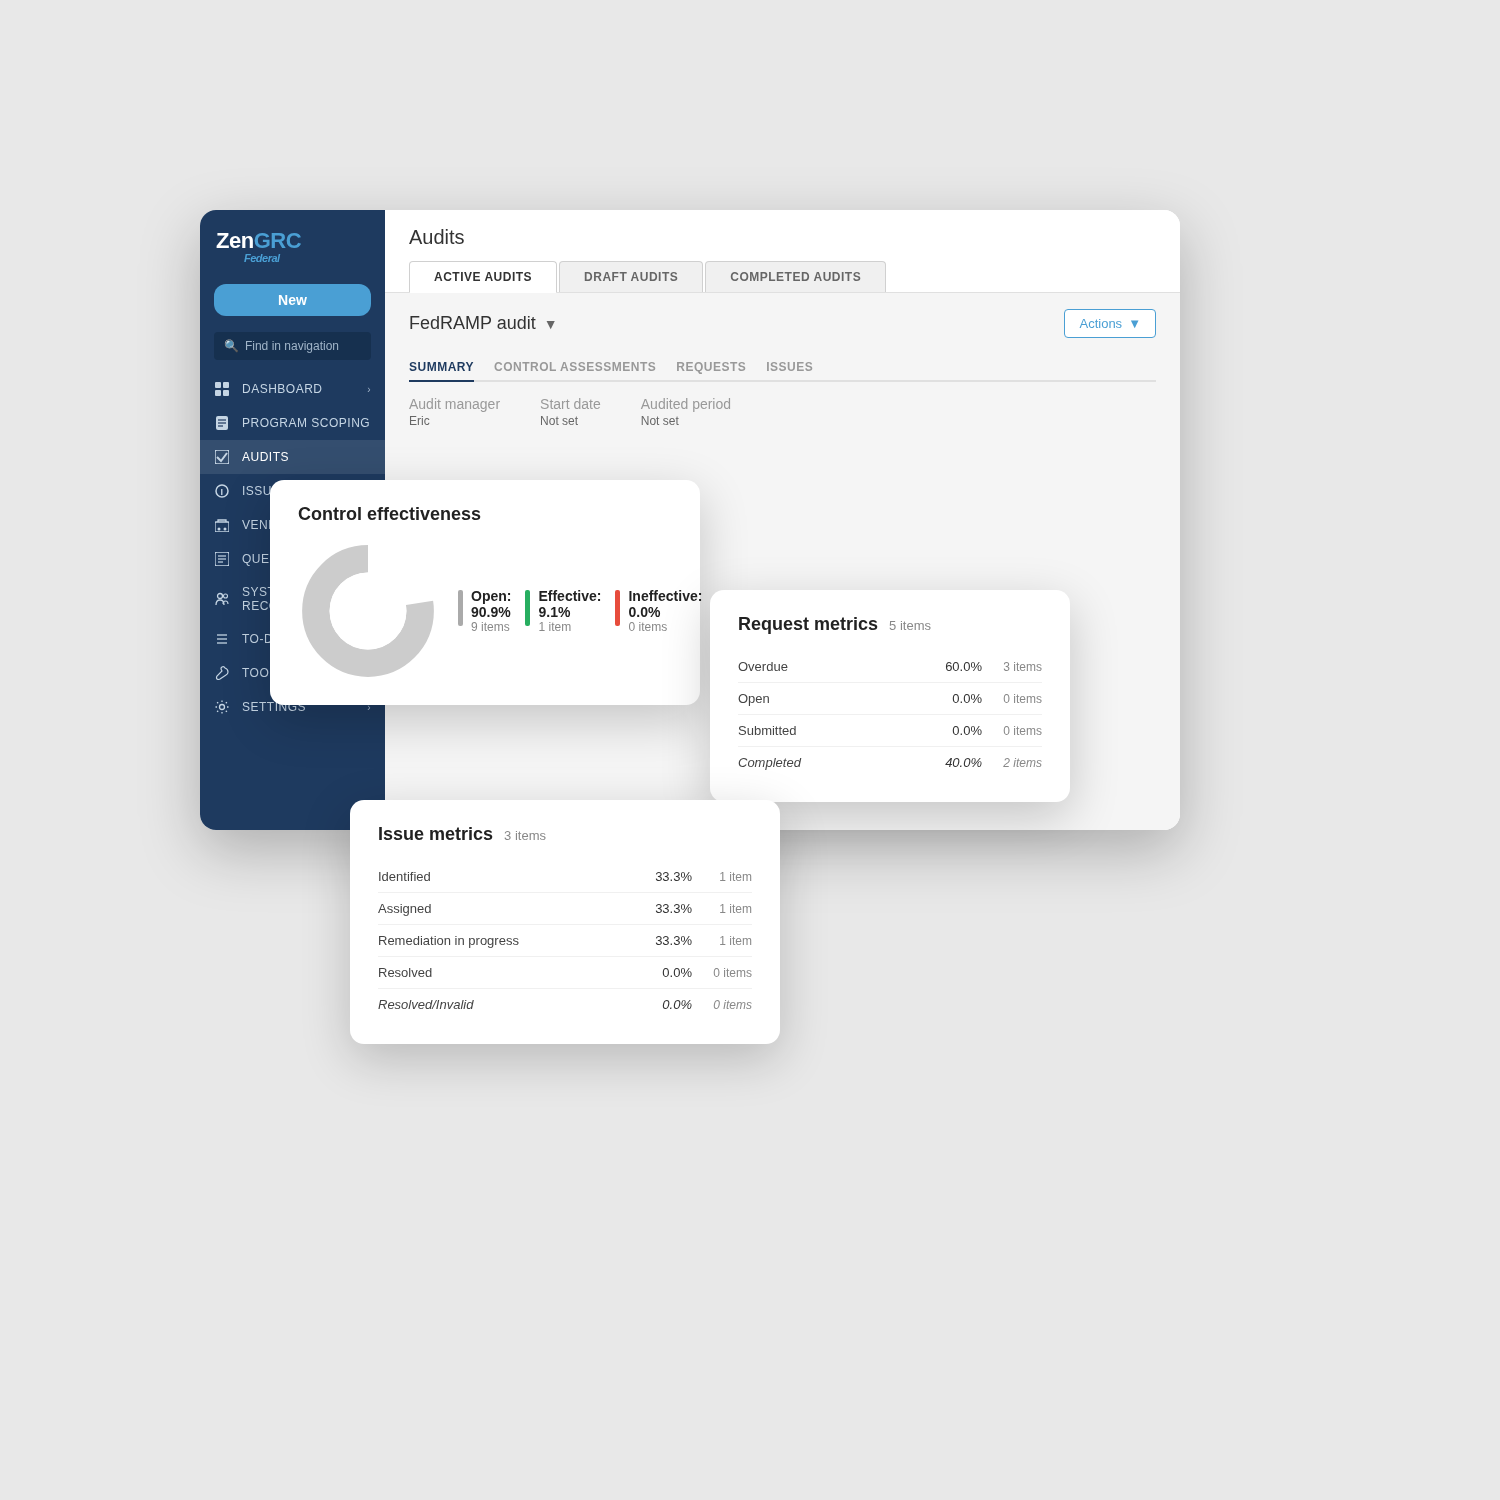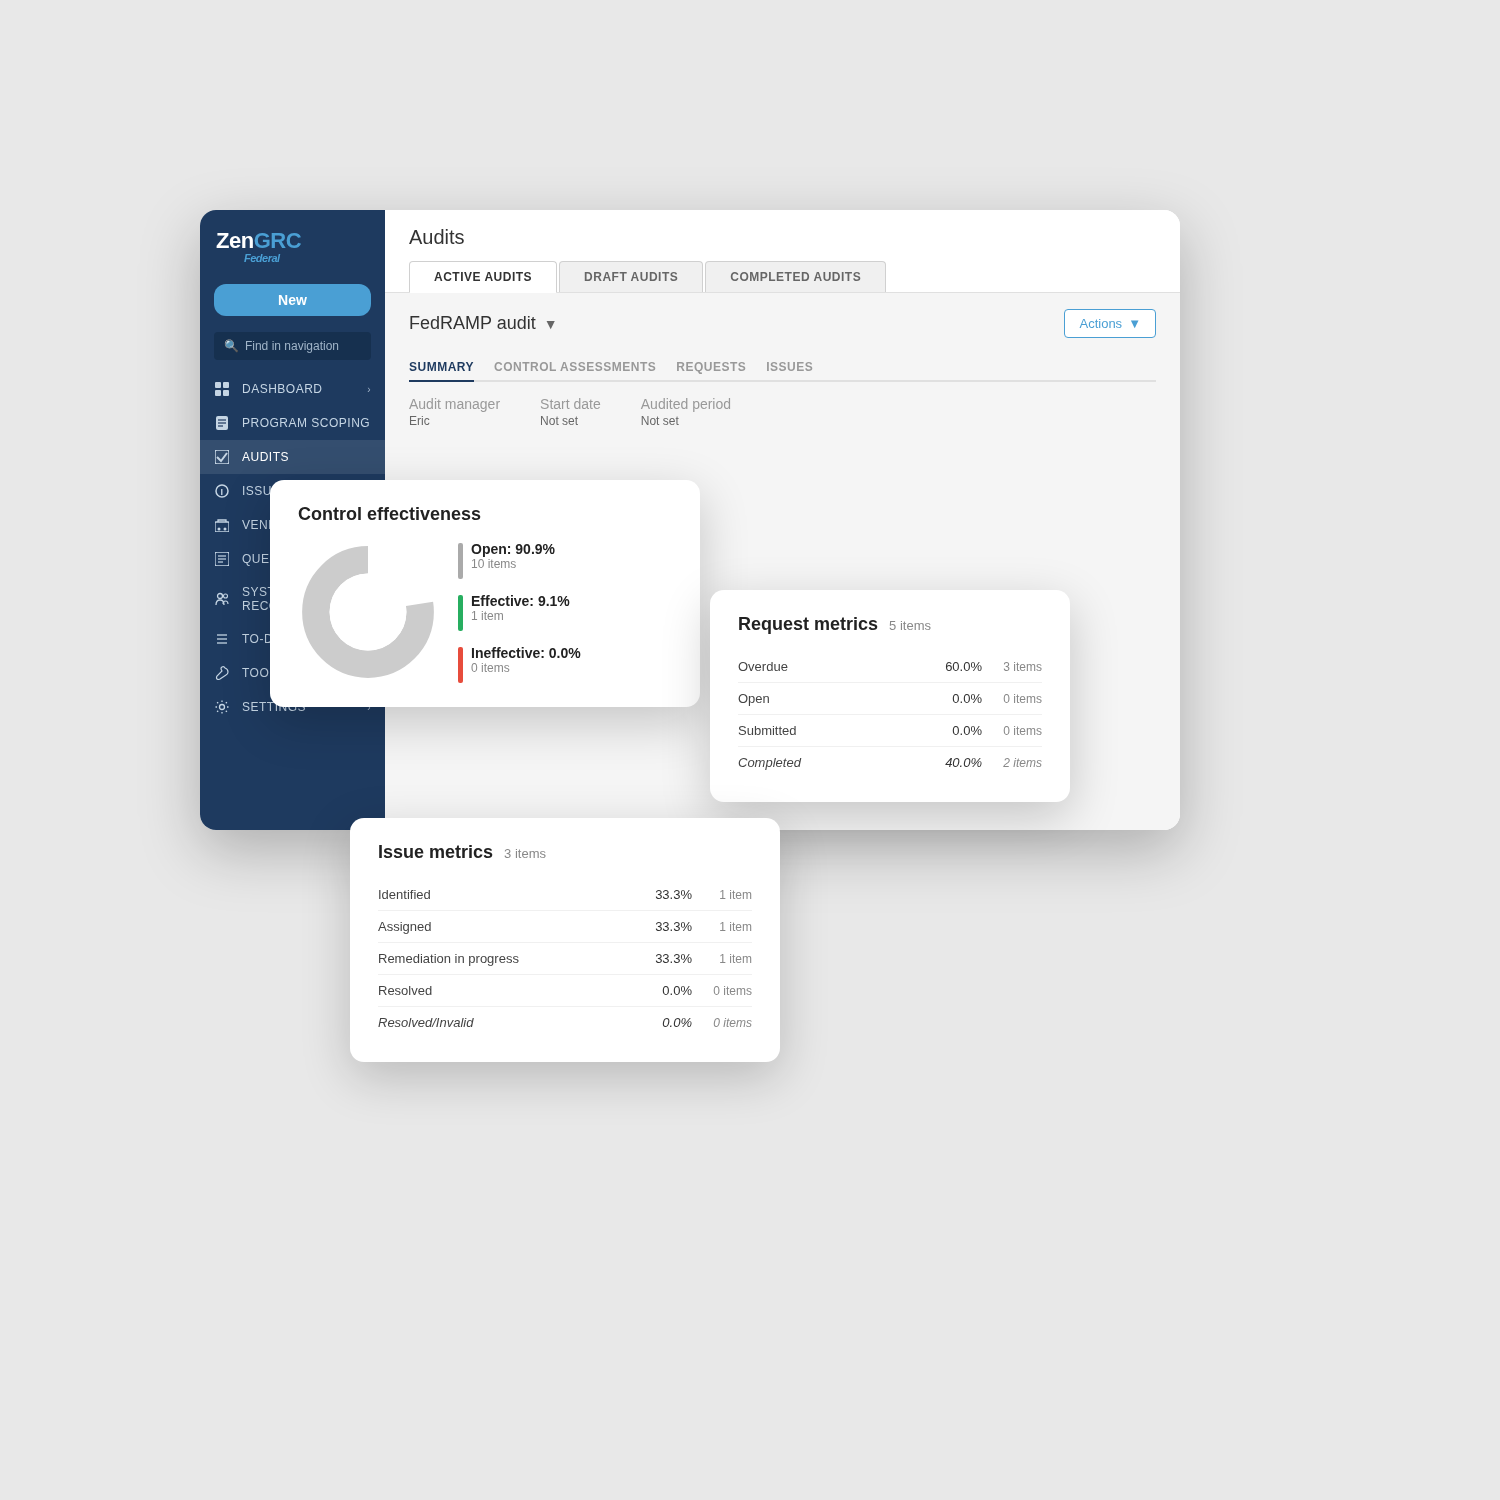--- a/index.html
+++ b/index.html
@@ -273,21 +273,21 @@
       left: 560px;
       width: 360px;
       background: #fff;
       border-radius: 14px;
       box-shadow: 0 15px 50px rgba(0,0,0,0.2);
       padding: 24px 28px;
     }
 
     .card-issue-metrics {
       position: absolute;
-      top: 668px;
+      top: 650px;
       left: 200px;
       width: 430px;
       background: #fff;
       border-radius: 14px;
       box-shadow: 0 15px 50px rgba(0,0,0,0.2);
       padding: 24px 28px;
     }
 
     .card-title {
       font-size: 18px;
@@ -317,21 +317,21 @@
     }
 
     .pie-chart-container svg {
       width: 140px;
       height: 140px;
     }
 
     .ce-legend {
       flex: 1;
       display: flex;
-      flex-direction: column;
+      flex-direction: row;
       gap: 14px;
     }
 
     .legend-item {
       display: flex;
       align-items: flex-start;
       gap: 8px;
     }
 
     .legend-bar {
@@ -585,21 +585,21 @@
 
             <circle r="28" fill="#fff"></circle>
           </g>
         </svg>
       </div>
       <div class="ce-legend">
         <div class="legend-item">
           <div class="legend-bar" style="background:#aaaaaa;"></div>
           <div class="legend-text">
             <div class="legend-label">Open: 90.9%</div>
-            <div class="legend-sub">10 items</div>
+            <div class="legend-sub">9 items</div>
           </div>
         </div>
         <div class="legend-item">
           <div class="legend-bar" style="background:#27ae60;"></div>
           <div class="legend-text">
             <div class="legend-label">Effective: 9.1%</div>
             <div class="legend-sub">1 item</div>
           </div>
         </div>
         <div class="legend-item">

